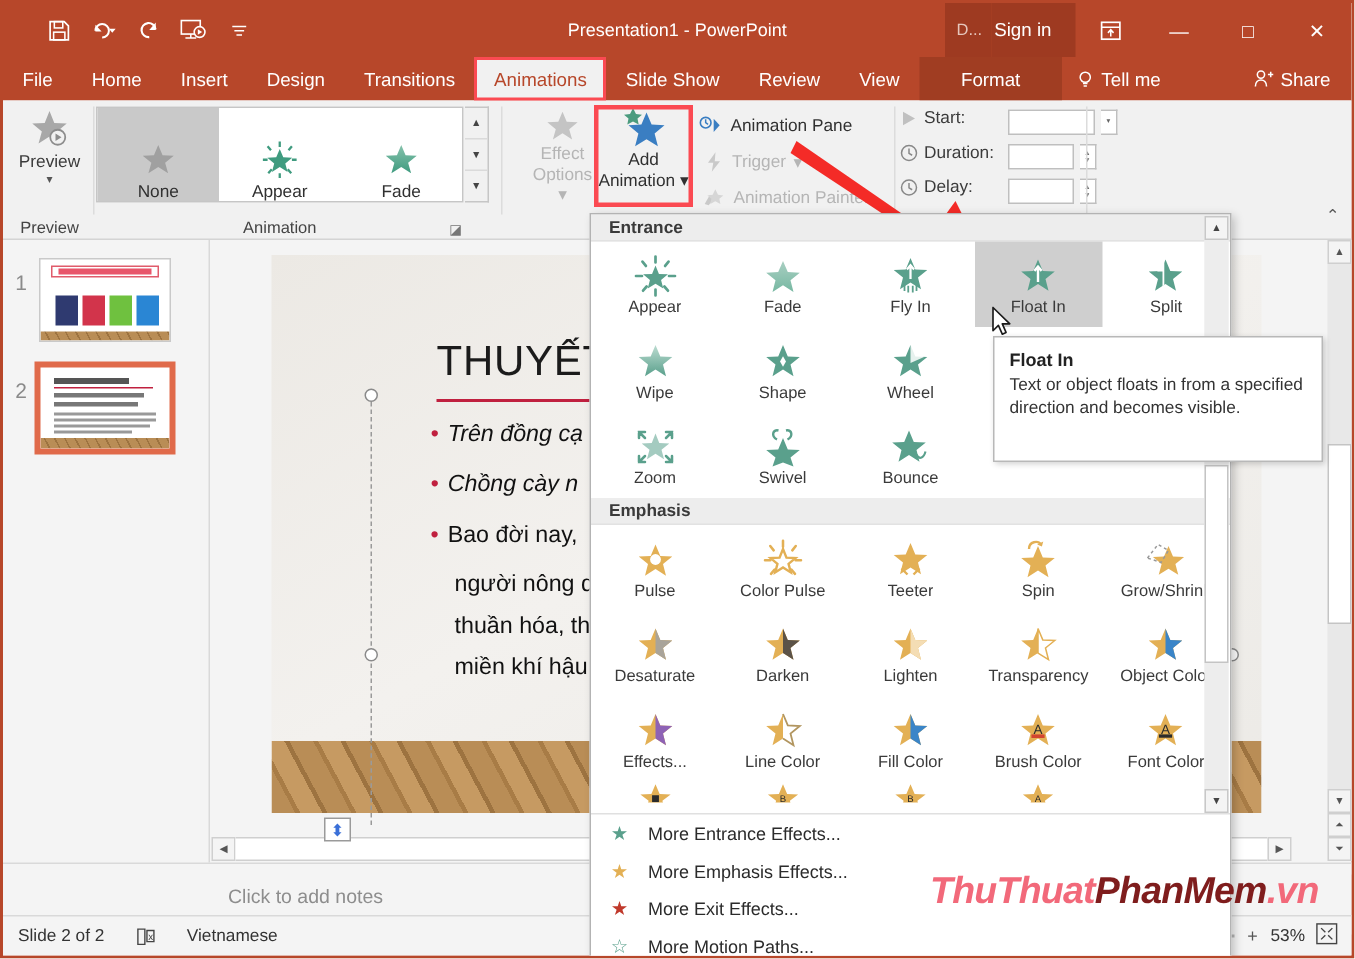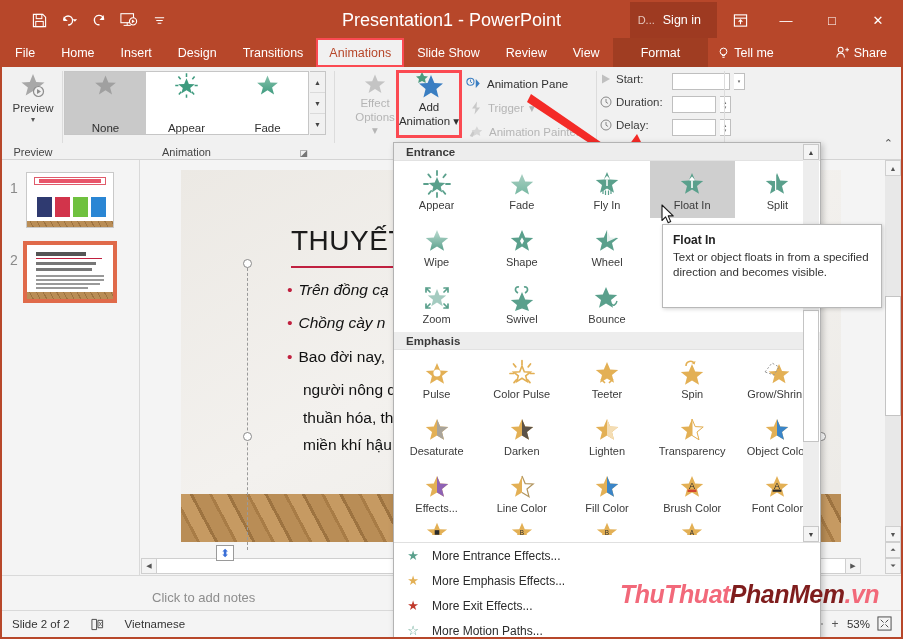--- a/index.html
+++ b/index.html
@@ -26,21 +26,21 @@
   .qat { display: flex; align-items: center; padding-left: 22px; gap: 0px; }
   .qat-btn {
     width: 30px; height: 28px;
     display: flex; align-items: center; justify-content: center;
     color: #fff; font-size: 15px;
   }
   .qat-btn svg { display:block; }
   .title-text {
     position: absolute; left: 0; right: 0;
     text-align: center;
-    color: #fff; font-size: 18px;
+    color: #fff; font-size: 12px;
     pointer-events: none;
   }
   .tb-right {
     margin-left: auto; display: flex; align-items: center; height: 36px;
   }
   .d-chip {
     background: #9e3a21; color: #e6c6bc; font-size: 11px;
     height: 36px; display: flex; align-items: center; padding: 0 6px 0 8px;
   }
   .signin {
@@ -108,21 +108,21 @@
   .g-anim { left: 62px; width: 270px; }
   .gallery {
     position: absolute; top: 4px; left: 0;
     width: 245px; height: 64px;
     border: 1px solid #c6c6c6;
     background: #fff;
     display: flex;
   }
   .gal-item {
     width: 81px; height: 62px;
-    display: flex; flex-direction: column; align-items: center; justify-content: space-between;
+    display: flex; flex-direction: column; align-items: center; justify-content: flex-end;
     gap: 2px; font-size: 11.5px; color: #303030;
   }
   .gal-item.selected { background: #c9c9c9; }
   .gal-scroll {
     position: absolute; top: 4px; left: 246px;
     width: 16px; height: 64px;
     border: 1px solid #c6c6c6; border-left: none;
     background: #f1f1f1;
     display: flex; flex-direction: column;
   }

